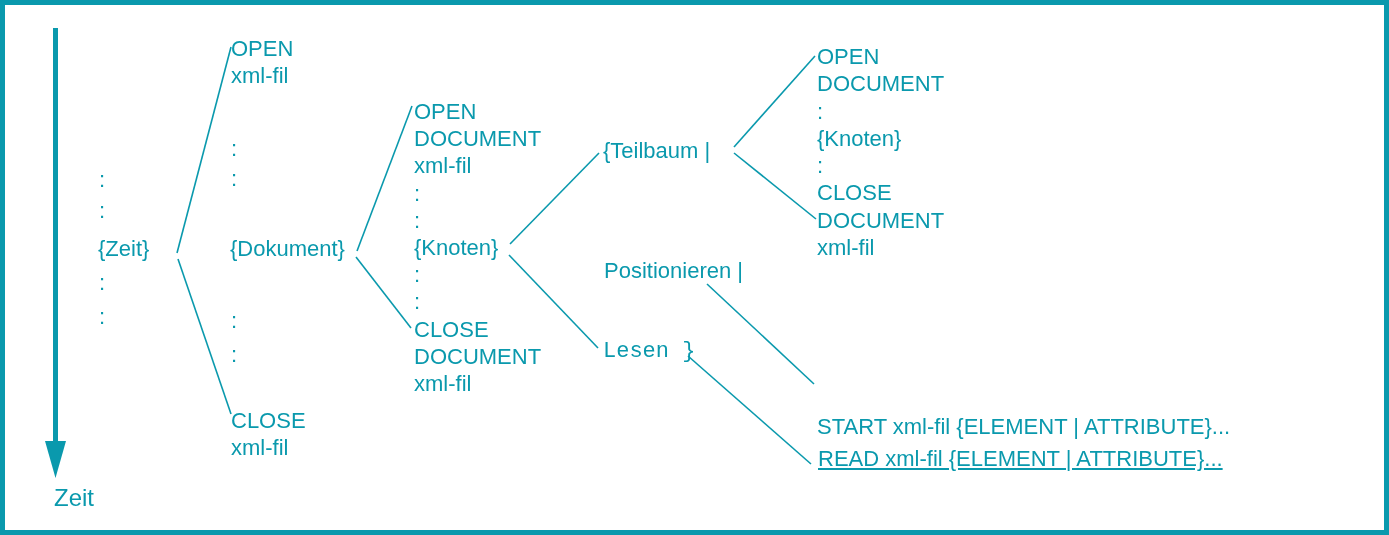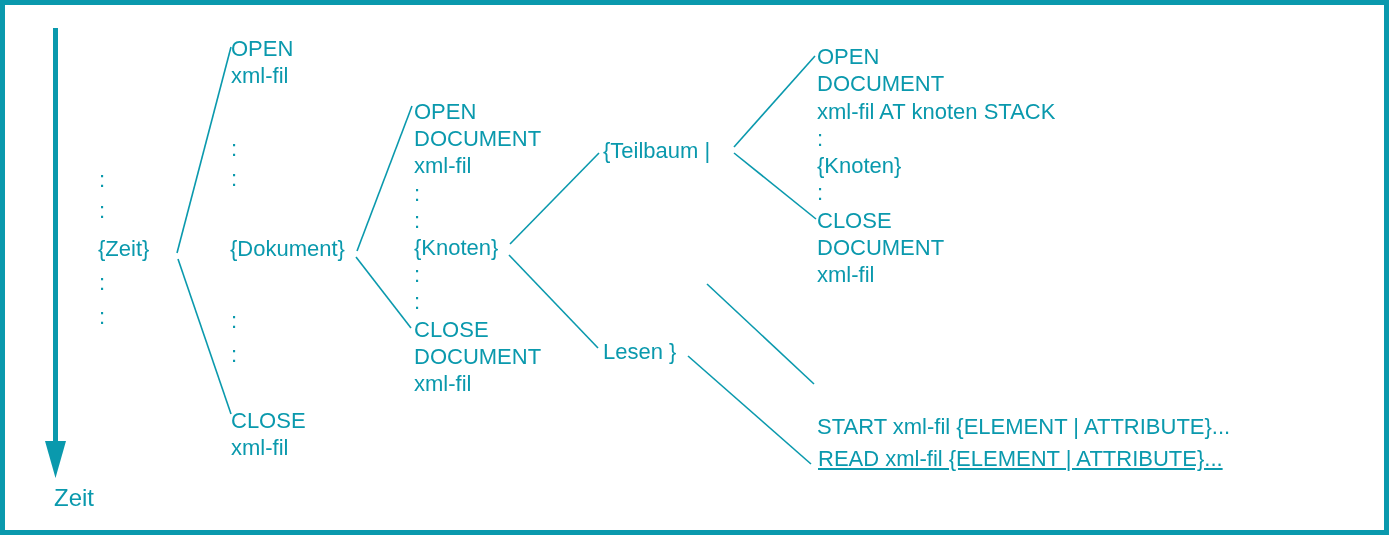--- a/index.html
+++ b/index.html
@@ -40,21 +40,21 @@
   #dok-open          { left: 231px; top: 35px;  }
   #dok-dots-above    { left: 231px; top: 134px; line-height: 30px; }
   #dok-label         { left: 230px; top: 235px; }
   #dok-dots-below    { left: 231px; top: 304px; line-height: 34px; }
   #dok-close         { left: 231px; top: 407px; }
   
   #knoten-col        { left: 414px; top: 98px;  line-height: 27.2px; }
   
   #teilbaum-label    { left: 603px; top: 137px; }
   #positionieren-label { left: 604px; top: 257px; }
-  #lesen-label       { left: 603px; top: 338px; }
+  #lesen-label       { left: 603px; top: 338px; font-family: Liberation Mono, monospace; }
   
   #subtree-col       { left: 817px; top: 43px;  line-height: 27.3px; }
   
   #start-stmt        { left: 817px; top: 373px; margin-top: 40px; }
   #read-stmt         { left: 818px; top: 445px; text-decoration: underline; }
   
   #zeit-label        { left: 54px;  top: 483px; font-size: 24px; line-height: 29px; }
 </style>
 </head>
 <body>
@@ -116,26 +116,26 @@
       <div>:</div>
       <div>{Knoten}</div>
       <div>:</div>
       <div>:</div>
       <div>CLOSE</div>
       <div>DOCUMENT</div>
       <div>xml-fil</div>
     </div>
 
   <div class="t" id="teilbaum-label">{Teilbaum |</div>
+  <div class="t" id="positionieren-label">Positionieren |</div>
   <div class="t" id="lesen-label">Lesen }</div>
 
   <div class="t" id="subtree-col">
       <div>OPEN</div>
       <div>DOCUMENT</div>
-      <div>xml-fil AT knoten STACK</div>
       <div>:</div>
       <div>{Knoten}</div>
       <div>:</div>
       <div>CLOSE</div>
       <div>DOCUMENT</div>
       <div>xml-fil</div>
     </div>
 
   <div class="t" id="start-stmt">START xml-fil {ELEMENT | ATTRIBUTE}...</div>
   <div class="t" id="read-stmt">READ xml-fil {ELEMENT | ATTRIBUTE}...</div>

